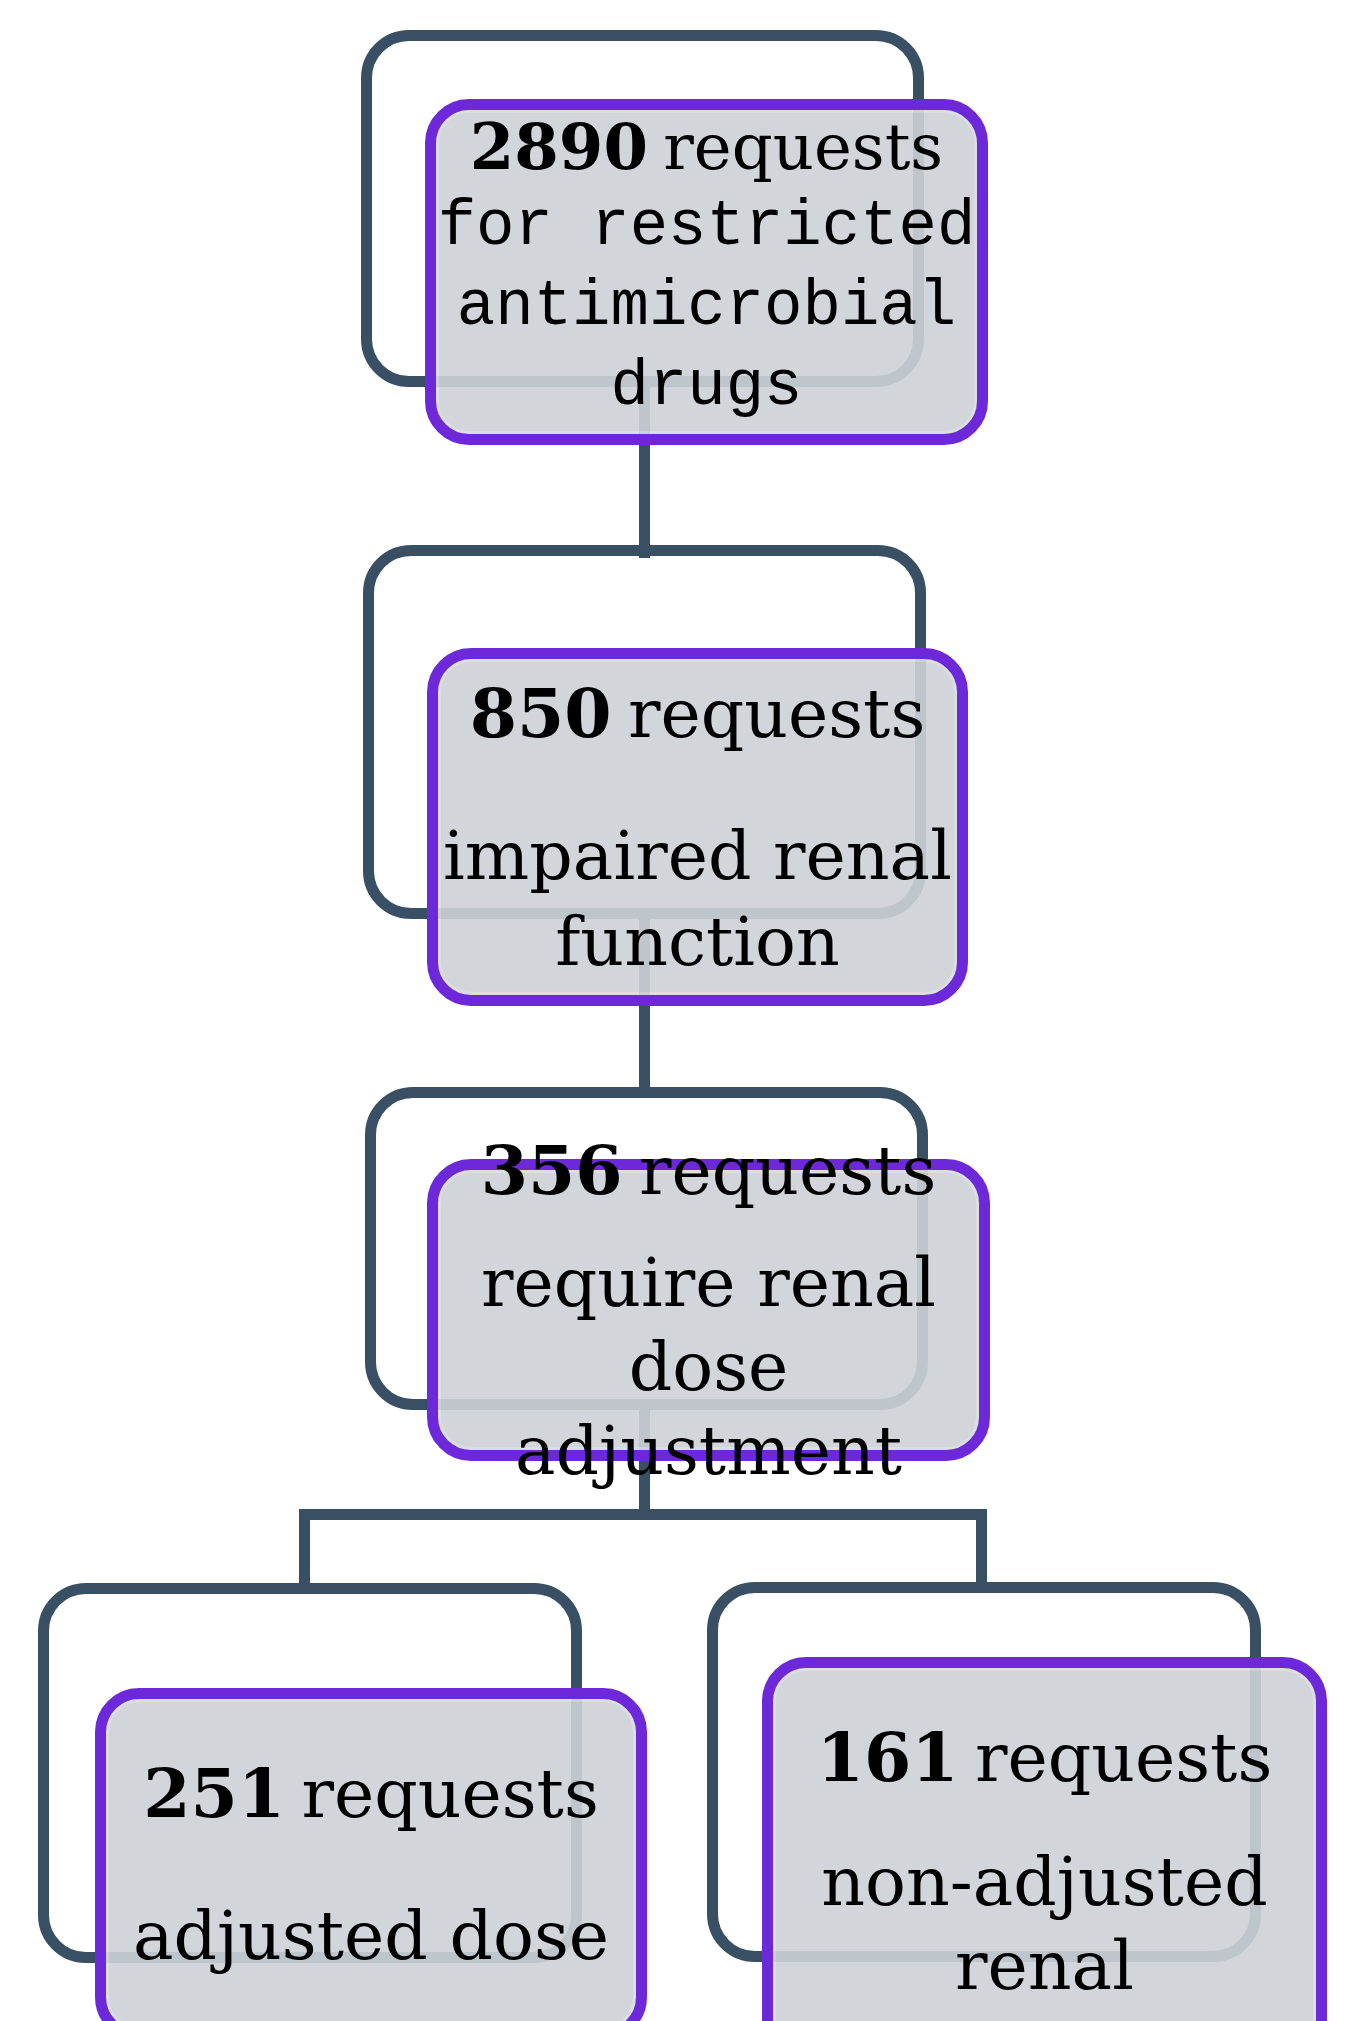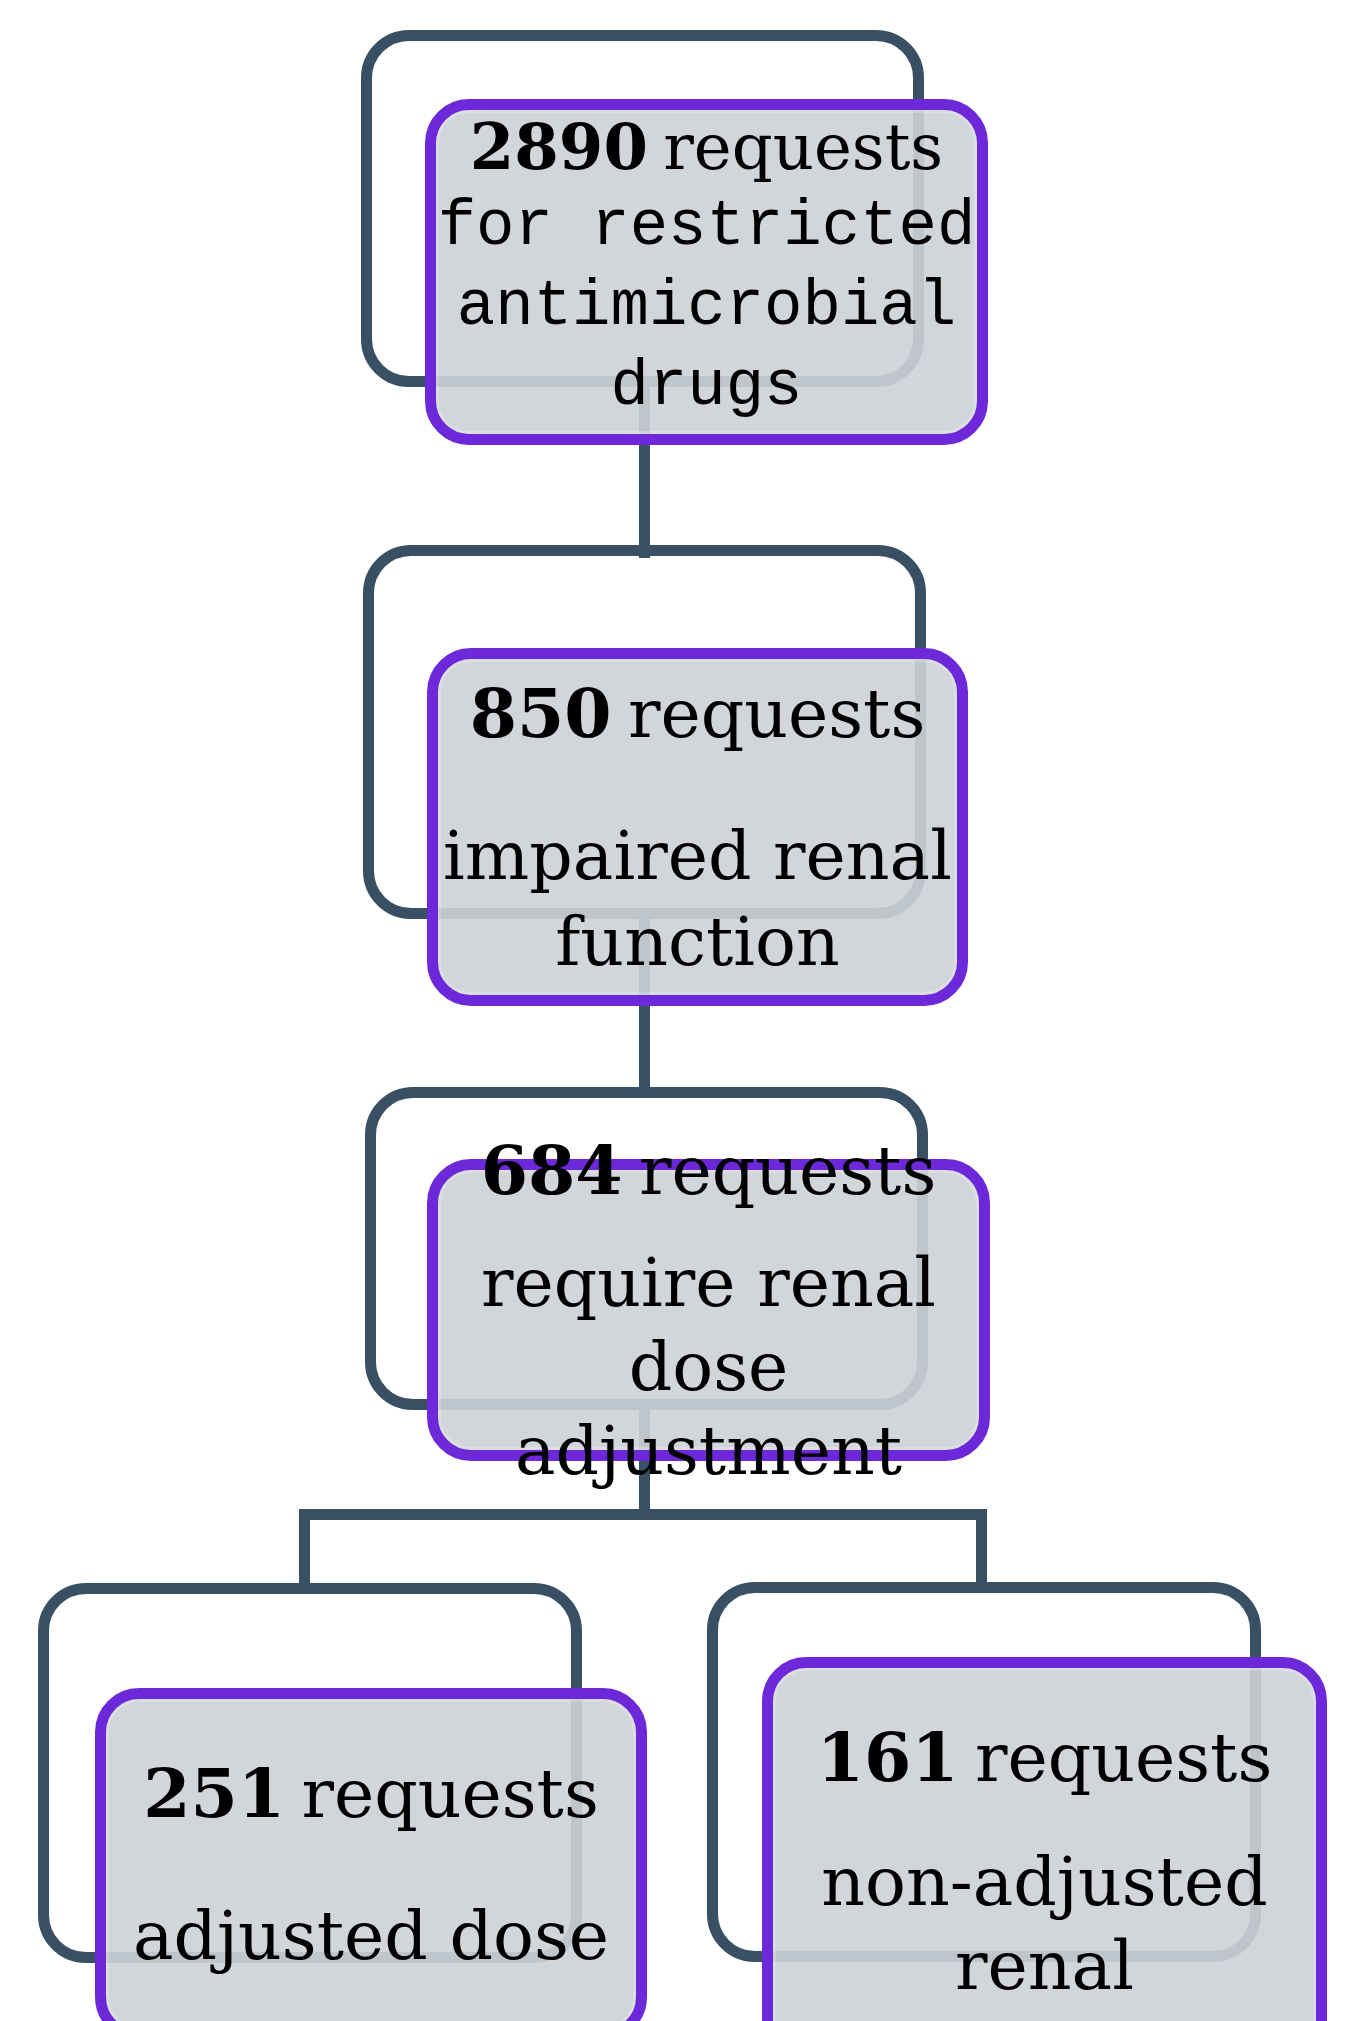--- a/index.html
+++ b/index.html
@@ -80,21 +80,21 @@
       <div class="heading"><span class="num">850</span><span>requests</span></div>
       <div class="body">impaired renal
 function</div>
     </div>
   </div>
 
   <div class="node-back n3-back"></div>
   <div class="line conn3"></div>
   <div class="node-front n3-front spaced">
     <div class="node-text">
-      <div class="heading"><span class="num">684</span><span>requests</span></div>
+      <div class="heading"><span class="num">356</span><span>requests</span></div>
       <div class="body">require renal
 dose adjustment</div>
     </div>
   </div>
 
   <div class="line branch-bar"></div>
   <div class="line drop-left"></div>
   <div class="line drop-right"></div>
 
   <div class="node-back n4-back"></div>

